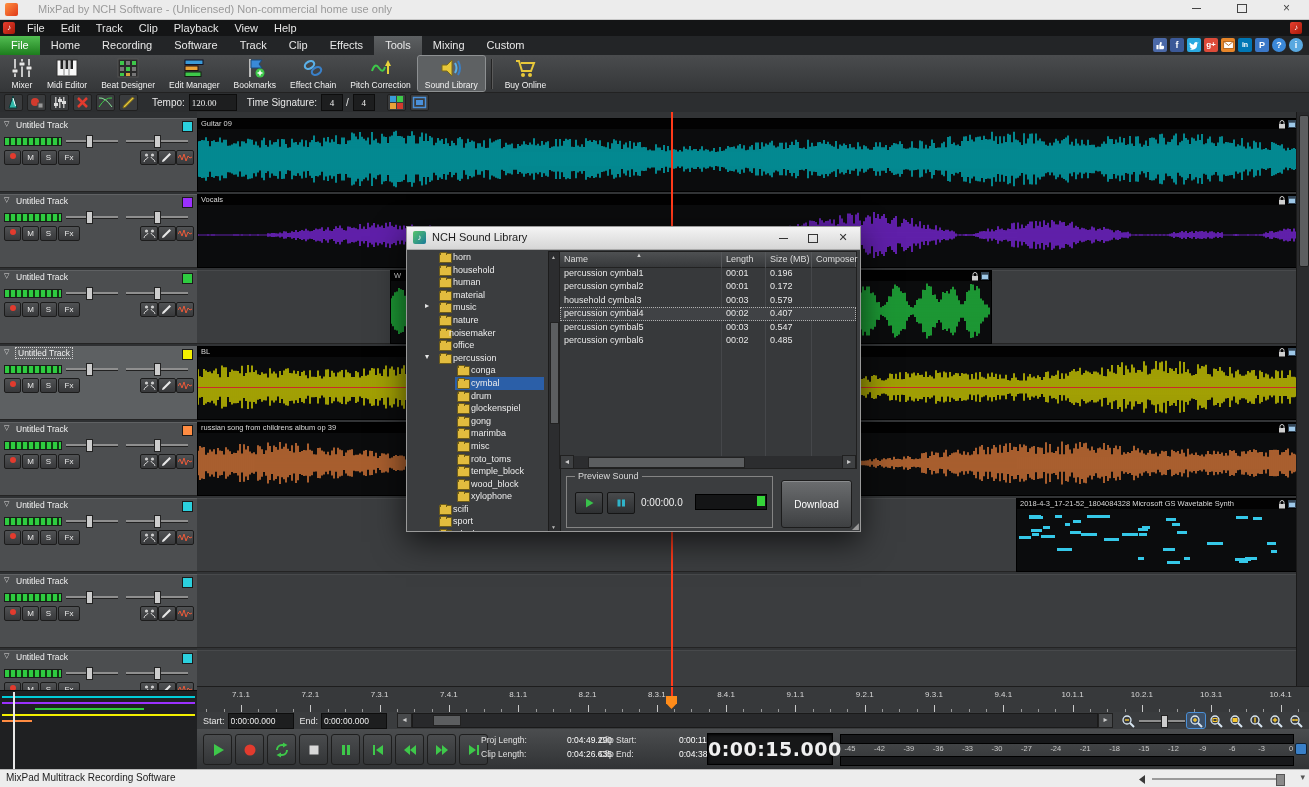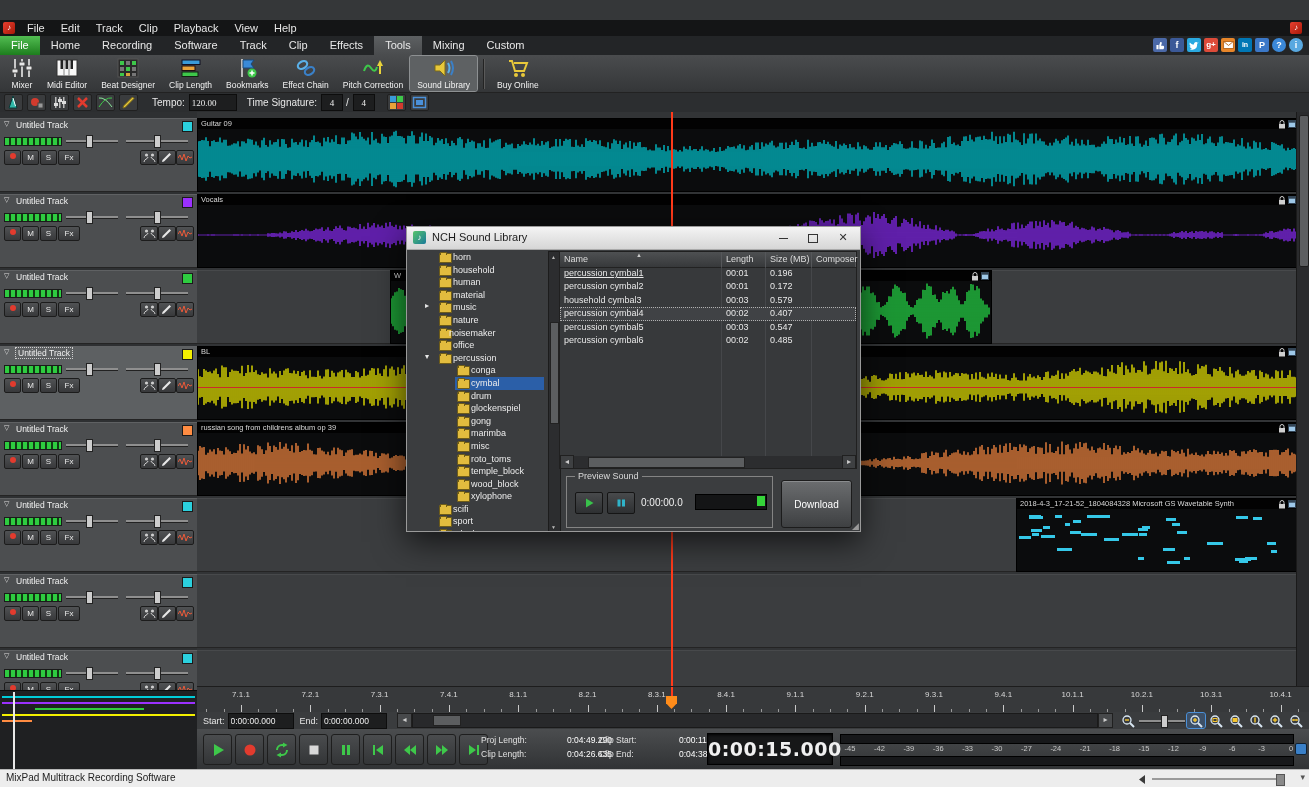--- a/index.html
+++ b/index.html
@@ -182,20 +182,29 @@
   .download{position:absolute;left:374px;top:231px;width:69px;height:46px;background:linear-gradient(180deg,#6b6d6f,#3e4042);
             border:1px solid #1c1c1c;border-radius:3px;color:#fff;font-size:10px;display:flex;align-items:center;justify-content:center;
             box-shadow:inset 0 1px 0 #8a8c8e;}
   .grip{position:absolute;right:1px;bottom:0;font-size:9px;color:#9a9a9a;}
 </style>
 </head>
 <body>
 
 <div id="app">
 
+  <div class="titlebar">
+    <div class="appicon"></div>
+    <div class="titletext">MixPad by NCH Software - (Unlicensed) Non-commercial home use only</div>
+    <div class="winbtns">
+      <div class="winbtn"><span class="mingl"></span></div>
+      <div class="winbtn"><span class="maxgl"></span></div>
+      <div class="winbtn">×</div>
+    </div>
+  </div>
 
   <div class="menubar">
     <div class="nchlogo">♪</div>
     <div id="menu-items" class="menuitems">
         <div class="menu-item">File</div>
         <div class="menu-item">Edit</div>
         <div class="menu-item">Track</div>
         <div class="menu-item">Clip</div>
         <div class="menu-item">Playback</div>
         <div class="menu-item">View</div>
@@ -300,21 +309,21 @@
         <div class="rlb">Beat Designer</div>
       </div>
       <div class="rbtn">
         <div class="ric">
           <svg width="22" height="22" viewBox="0 0 22 22">
             <rect x="2" y="3" width="18" height="4.5" fill="#3a9ad8" stroke="#112"></rect>
             <rect x="2" y="9" width="13" height="4.5" fill="#e8a33a" stroke="#211"></rect>
             <rect x="2" y="15" width="16" height="4.5" fill="#3ec84a" stroke="#121"></rect>
           </svg>
         </div>
-        <div class="rlb">Clip Length</div>
+        <div class="rlb">Edit Manager</div>
       </div>
       <div class="rbtn">
         <div class="ric">
           <svg width="22" height="22" viewBox="0 0 22 22">
             <line x1="6" y1="2" x2="6" y2="20" stroke="#bbb" stroke-width="2"></line>
             <path d="M7 3h11l-3 4 3 4H7z" fill="#3a8ad8" stroke="#1a4a7a"></path>
             <circle cx="16" cy="16" r="4.5" fill="#3ec84a"></circle>
             <line x1="16" y1="13.5" x2="16" y2="18.5" stroke="#fff" stroke-width="1.5"></line>
             <line x1="13.5" y1="16" x2="18.5" y2="16" stroke="#fff" stroke-width="1.5"></line>
           </svg>
@@ -1306,21 +1315,21 @@
             <div class="dth" style="left: 0px; width: 162px;">Name</div>
             <div class="dth" style="left: 162px; width: 44px;">Length</div>
             <div class="dth" style="left: 206px; width: 46px;">Size (MB)</div>
             <div class="dth" style="left: 252px; width: 44px;">Composer</div>
           </div>
         <div id="dtable-body" class="dtbody">
           <div class="colsep s1"></div>
           <div class="colsep s2"></div>
           <div class="colsep s3"></div>
         <div class="drow">
-              <div class="dtd" style="left: 0px; width: 162px; text-decoration: underline;">percussion cymbal1</div>
+              <div class="dtd" style="left: 0px; width: 162px;">percussion cymbal1</div>
               <div class="dtd" style="left: 162px; width: 44px;">00:01</div>
               <div class="dtd" style="left: 206px; width: 46px;">0.196</div>
               <div class="dtd" style="left: 252px; width: 44px;"></div>
             </div>
             <div class="drow">
               <div class="dtd" style="left: 0px; width: 162px;">percussion cymbal2</div>
               <div class="dtd" style="left: 162px; width: 44px;">00:01</div>
               <div class="dtd" style="left: 206px; width: 46px;">0.172</div>
               <div class="dtd" style="left: 252px; width: 44px;"></div>
             </div>

